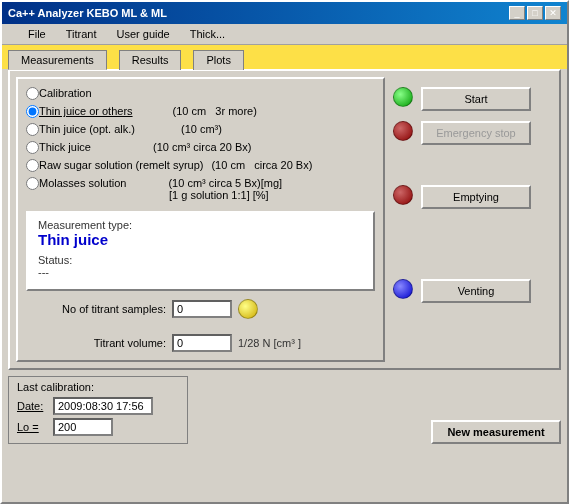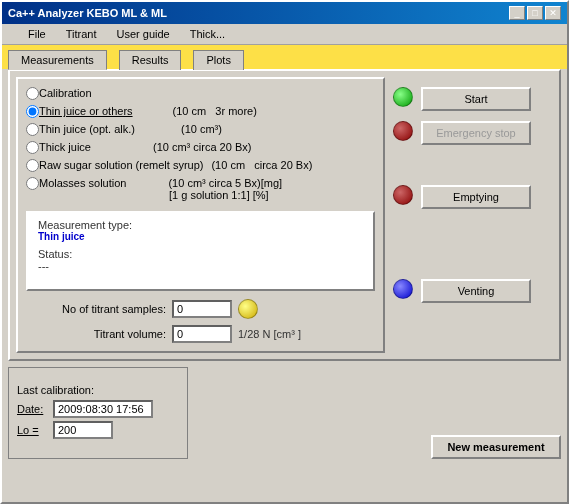--- a/index.html
+++ b/index.html
@@ -109,30 +109,30 @@
       background: white;
       padding: 6px 10px;
       margin-top: 8px;
       min-height: 80px;
     }
     .info-label {
       font-size: 11px;
       color: #333;
     }
     .info-value {
-      font-size: 10px;
+      font-size: 15px;
       color: #0000cc;
       font-weight: bold;
       margin-bottom: 6px;
     }
     .measurement-inputs {
       margin-top: 8px;
       display: flex;
       flex-direction: column;
-      gap: 6px;
+      gap: 15px;
     }
     .input-row {
       display: flex;
       align-items: center;
       gap: 6px;
     }
     .input-row label {
       text-align: right;
       min-width: 140px;
     }
@@ -152,21 +152,21 @@
     }
     .bottom-area {
       padding: 4px 6px;
       display: flex;
       justify-content: space-between;
       align-items: flex-end;
       margin-top: 2px;
     }
     .calibration-box {
       border: 1px solid #808080;
-      padding: 16px 8px;
+      padding: 4px 8px;
       background: #d4d0c8;
       min-width: 180px;
     }
     .calibration-title {
       font-size: 11px;
       margin-bottom: 4px;
     }
     .calib-row {
       display: flex;
       align-items: center;

